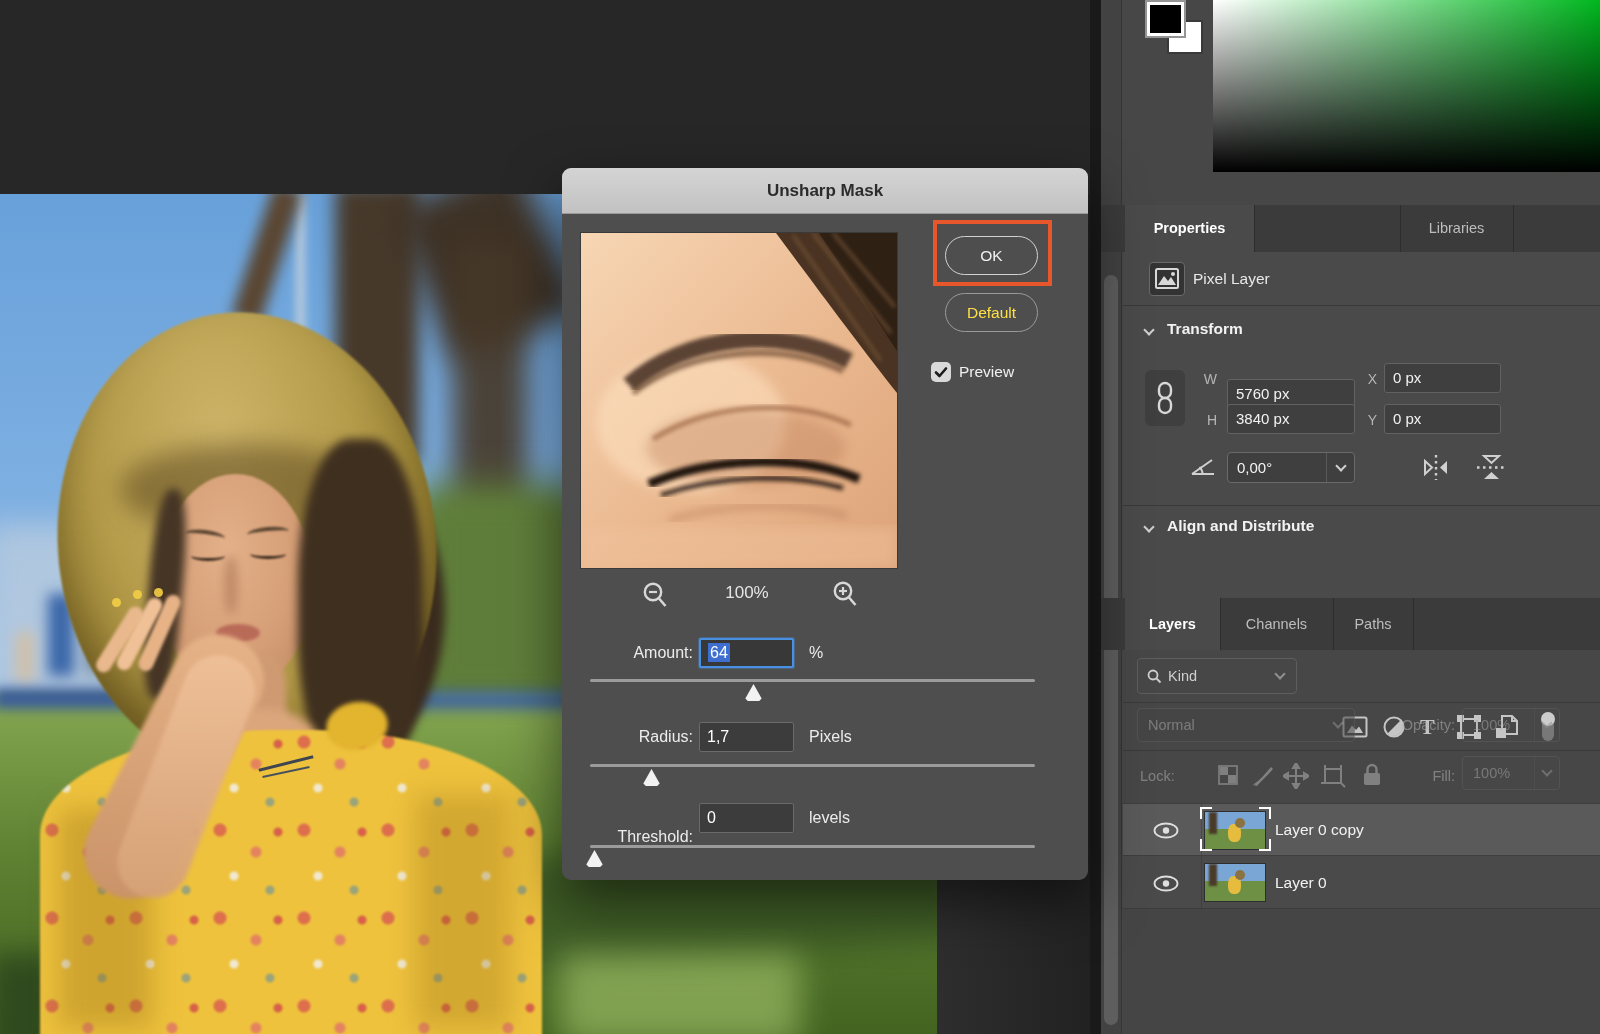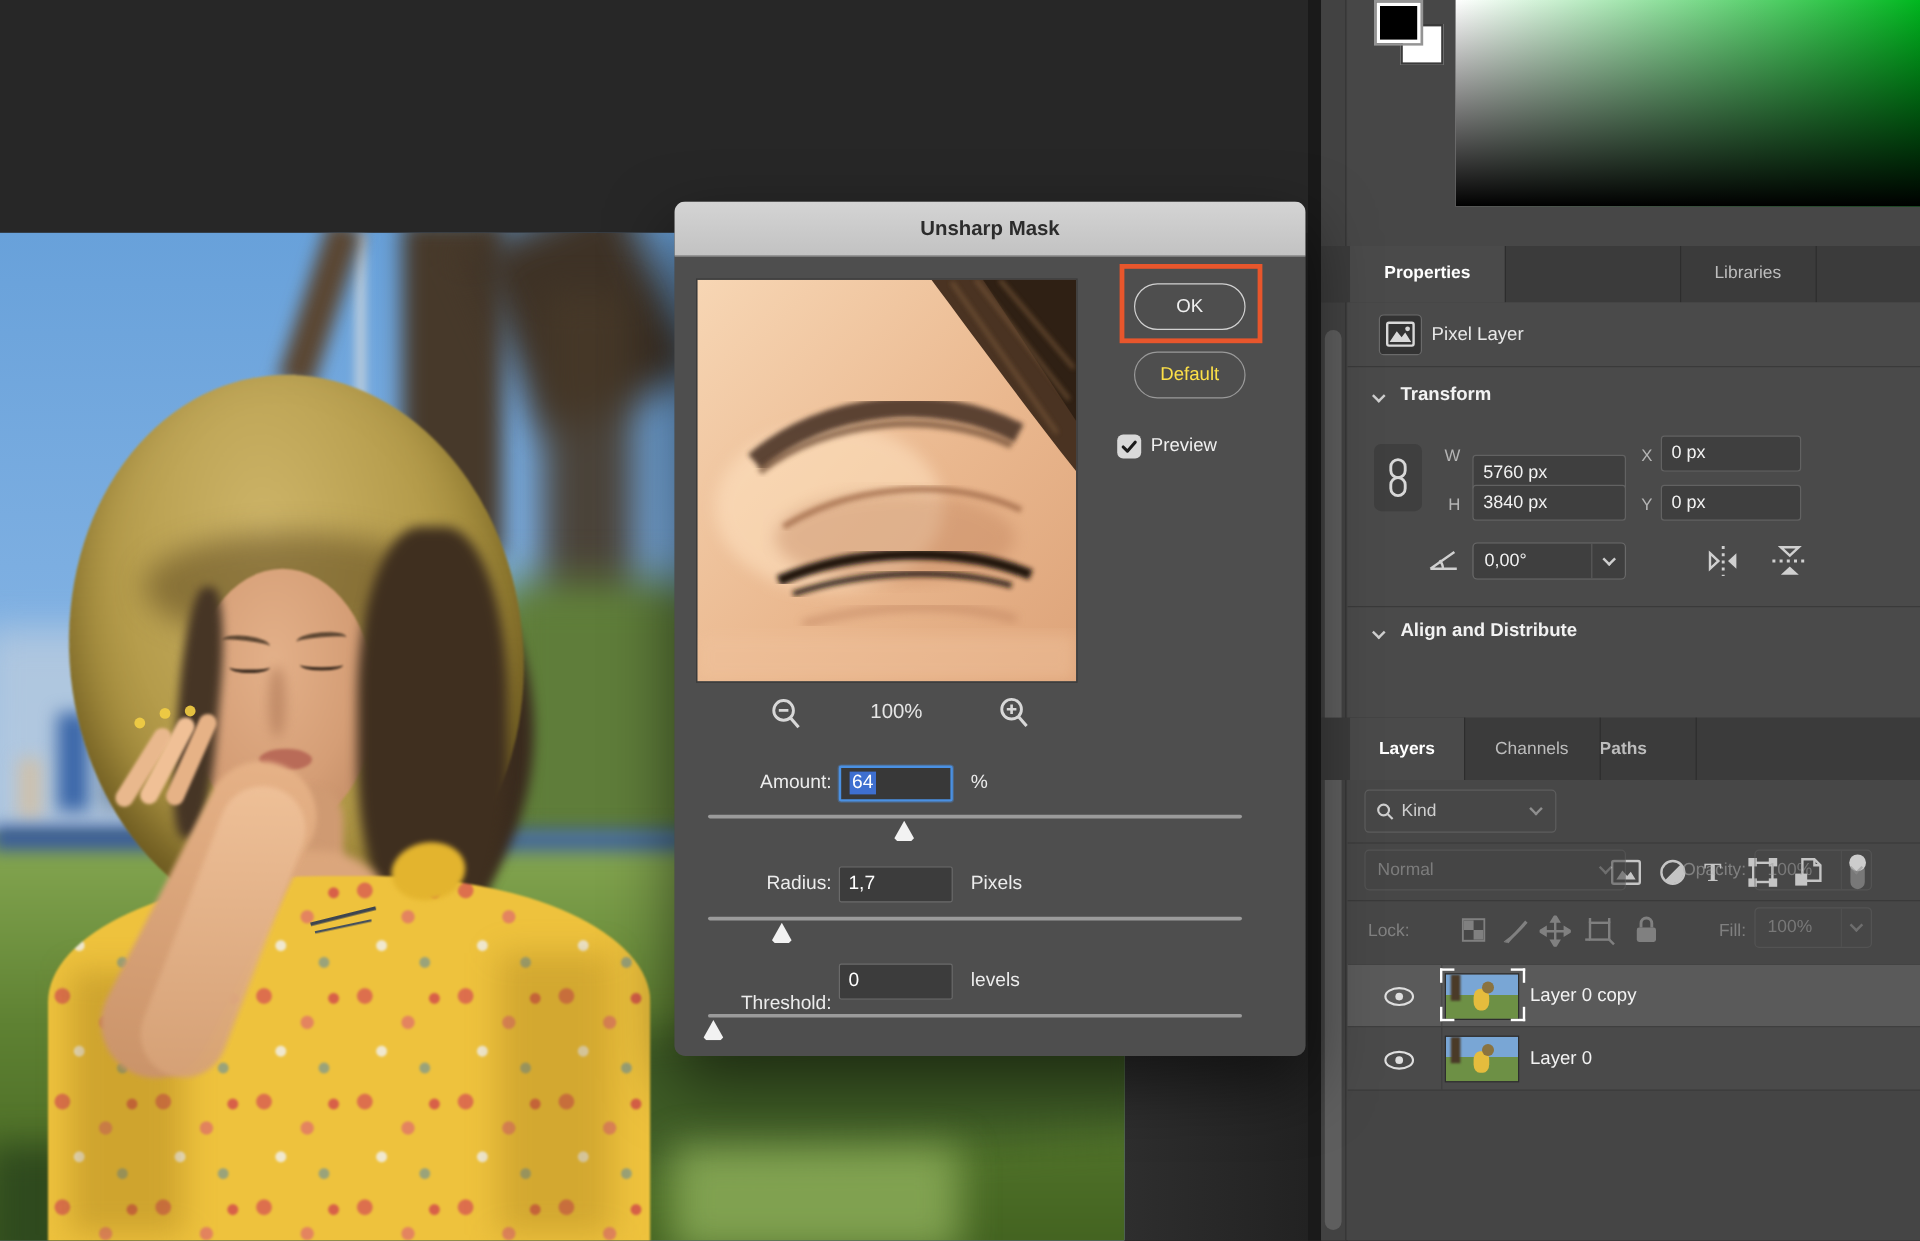--- a/index.html
+++ b/index.html
@@ -218,21 +218,21 @@
       <div class="sep-h" style="left:0; top:253px;"></div>
 
       <span class="chev" style="position:absolute; left:22px; top:271px;"></span>
       <div class="abs" style="left:44px; top:265px; font-size:15.5px; font-weight:bold; color:#f2f2f2;">Align and Distribute</div>
     </div>
 
     <div class="tabrow" style="top:598px; height:52px;">
       <div class="tab-active-bg" style="left:24px; top:0; width:95px; height:52px;"></div>
       <div class="abs" style="left:24px; width:95px; line-height:52px; text-align:center; font-weight:bold; font-size:14.5px; color:#ffffff;">Layers</div>
       <div class="abs tab-label" style="left:119px; width:113px; line-height:52px; text-align:center;">Channels</div>
-      <div class="abs tab-label" style="left:232px; width:80px; line-height:52px; font-weight:bold;">Paths</div>
+      <div class="abs tab-label" style="left:232px; width:80px; line-height:52px; text-align:center;">Paths</div>
       <div class="abs vdiv" style="left:119px; top:0; height:52px;"></div>
       <div class="abs vdiv" style="left:232px; top:0; height:52px;"></div>
       <div class="abs vdiv" style="left:312px; top:0; height:52px;"></div>
     </div>
 
     <div class="abs" style="left:22px; top:650px; width:477px; height:153px; background:#474747;">
 
       <div class="ddown" style="left:14px; top:8px; width:160px; height:36px;">
         <span style="margin-left:9px;">
           <svg width="15" height="15" viewBox="0 0 15 15">

